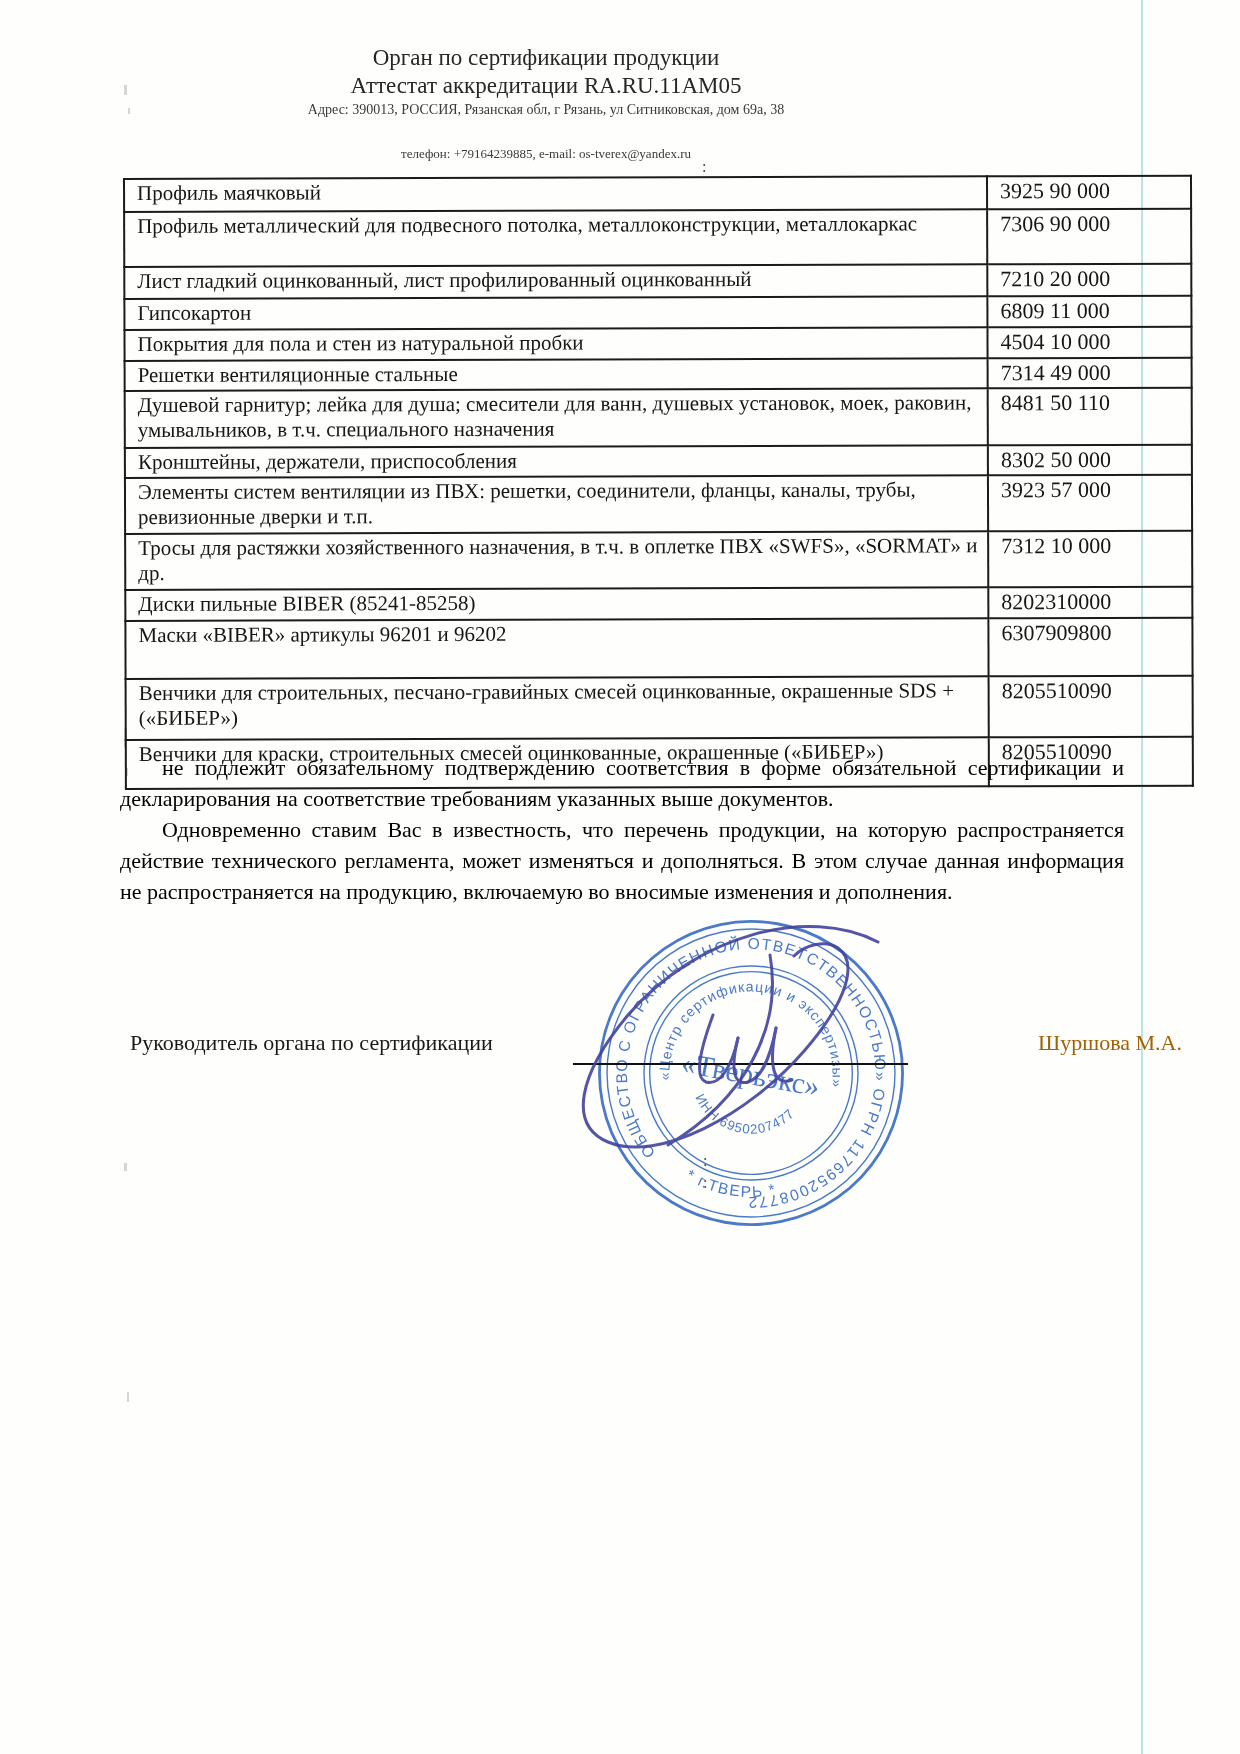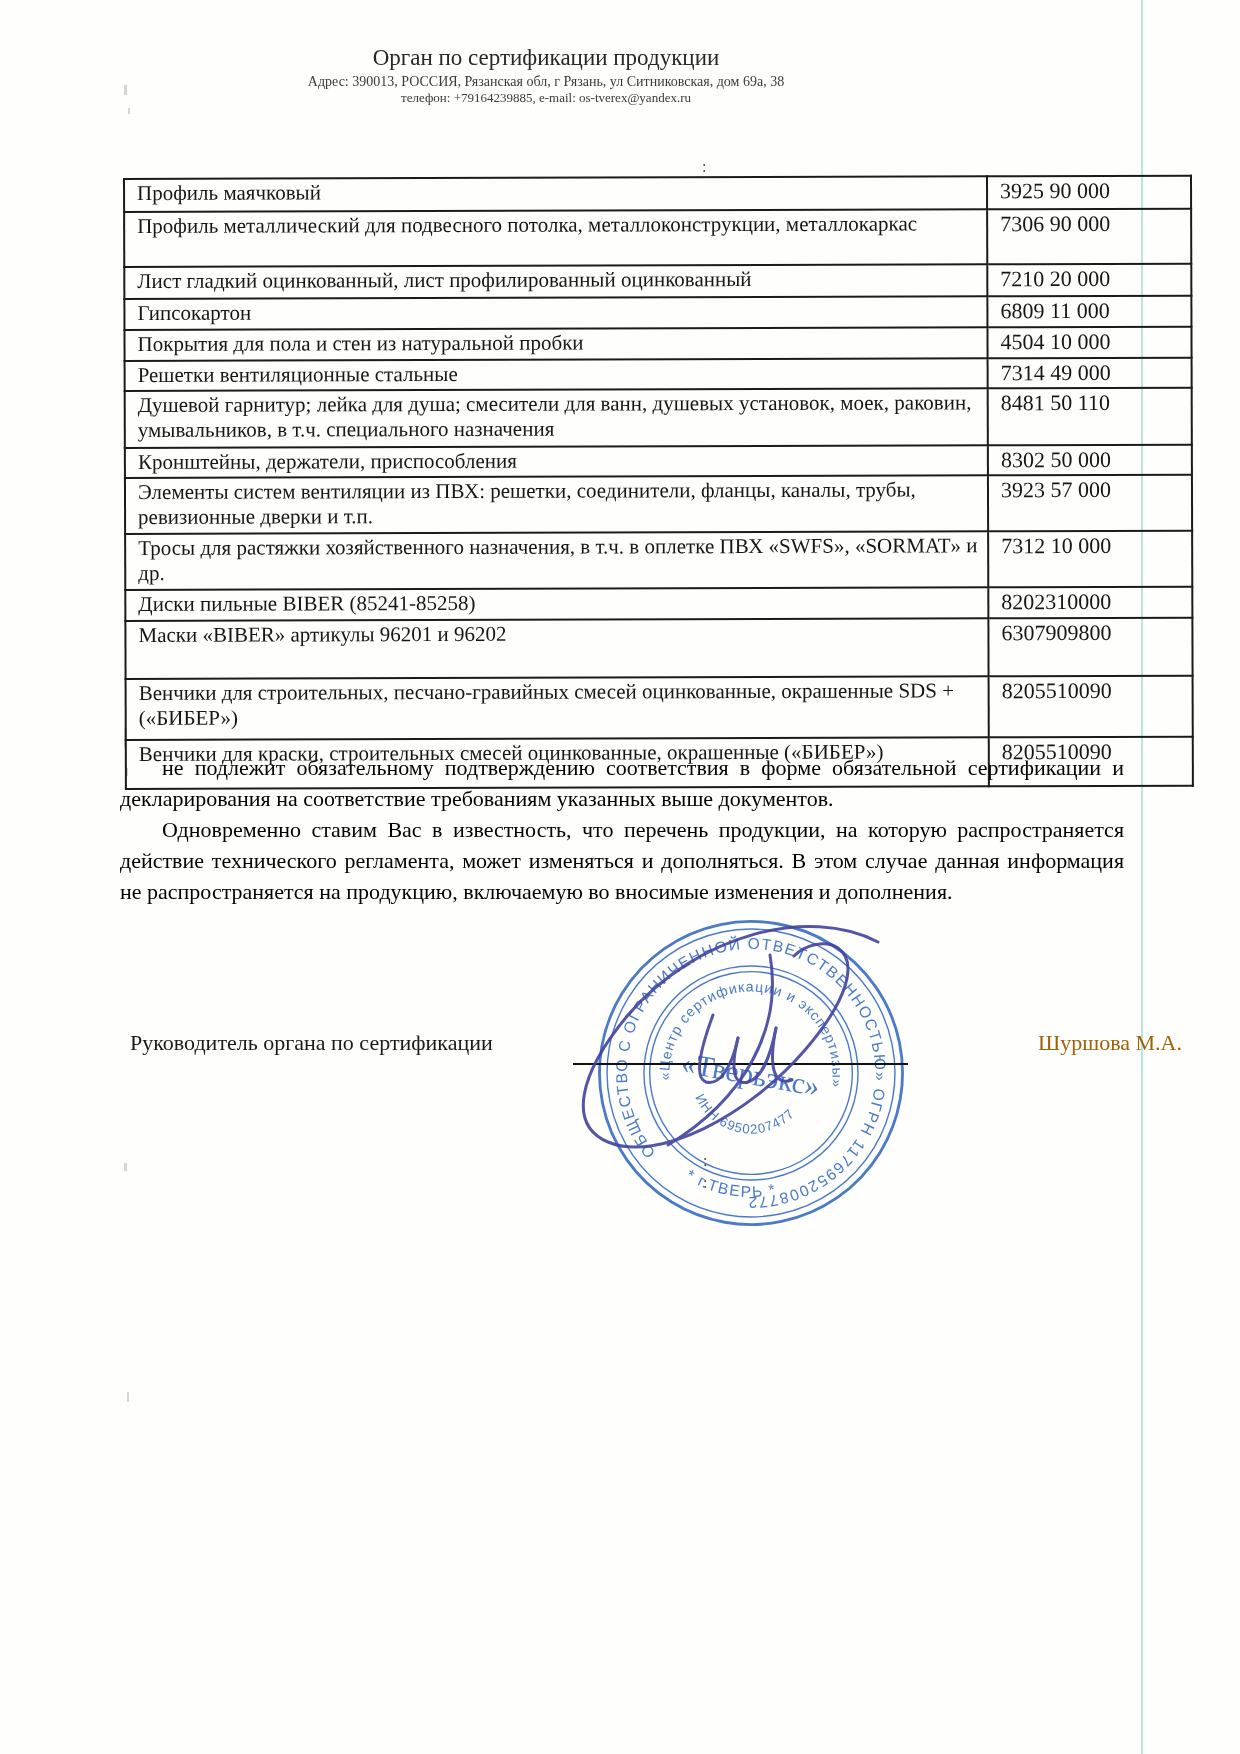--- a/index.html
+++ b/index.html
@@ -5,21 +5,21 @@
   html,body{margin:0;padding:0;}
   body{
     width:1240px;height:1754px;position:relative;background:#fefefc;
     font-family:"Liberation Serif", serif;color:#1c1c1c;overflow:hidden;
   }
   .doc-header{position:absolute;top:44px;left:0;width:1092px;text-align:center;}
   .doc-header .h-line1{font-size:23px;line-height:28px;color:#272727;}
   .doc-header .h-line2{font-size:23px;line-height:28px;color:#272727;}
   .doc-header .h-line3{font-size:23px;line-height:28px;color:#272727;}
   .doc-header .h-line4{font-size:14px;line-height:17px;margin-top:1px;color:#3a3a3a;}
-  .doc-header .h-line5{font-size:13px;line-height:16px;color:#3a3a3a;}
+  .doc-header .h-line5{font-size:13px;line-height:16px;color:#3a3a3a;margin-top:28px;}
 
   table.product-table{
     position:absolute;top:178px;left:123px;width:1069px;
     border-collapse:collapse;transform:rotate(-0.18deg);transform-origin:left top;
   }
   table.product-table td{
     border:2px solid #1b1b1b;vertical-align:top;
     font-size:21px;line-height:25px;padding:1px 8px 2px 12px;color:#161616;
   }
   table.product-table td.code-cell{width:182px;padding-left:12px;font-size:22px;white-space:nowrap;}
@@ -62,20 +62,21 @@
 <div class="speckle" style="left:126px;top:768px;width:2px;height:8px;"></div>
 <div class="speckle" style="left:124px;top:1163px;width:3px;height:8px;"></div>
 <div class="speckle" style="left:127px;top:1392px;width:2px;height:10px;"></div>
 
 <span class="colon-artifact" style="left:702px;top:158px;">:</span>
 <span class="colon-artifact" style="left:703px;top:1152px;">:</span>
 <span class="colon-artifact" style="left:703px;top:1174px;">:</span>
 
 <div class="doc-header">
   <div class="h-line1">Орган по сертификации продукции</div>
+  <div class="h-line3">Аттестат аккредитации RA.RU.11АМ05</div>
   <div class="h-line4">Адрес: 390013, РОССИЯ, Рязанская обл, г Рязань, ул Ситниковская, дом 69а, 38</div>
   <div class="h-line5">телефон: +79164239885, e-mail: os-tverex@yandex.ru</div>
 </div>
 
 <table class="product-table">
   <tbody>
     <tr class="h28">
       <td>Профиль маячковый</td>
       <td class="code-cell">3925 90 000</td>
     </tr>

